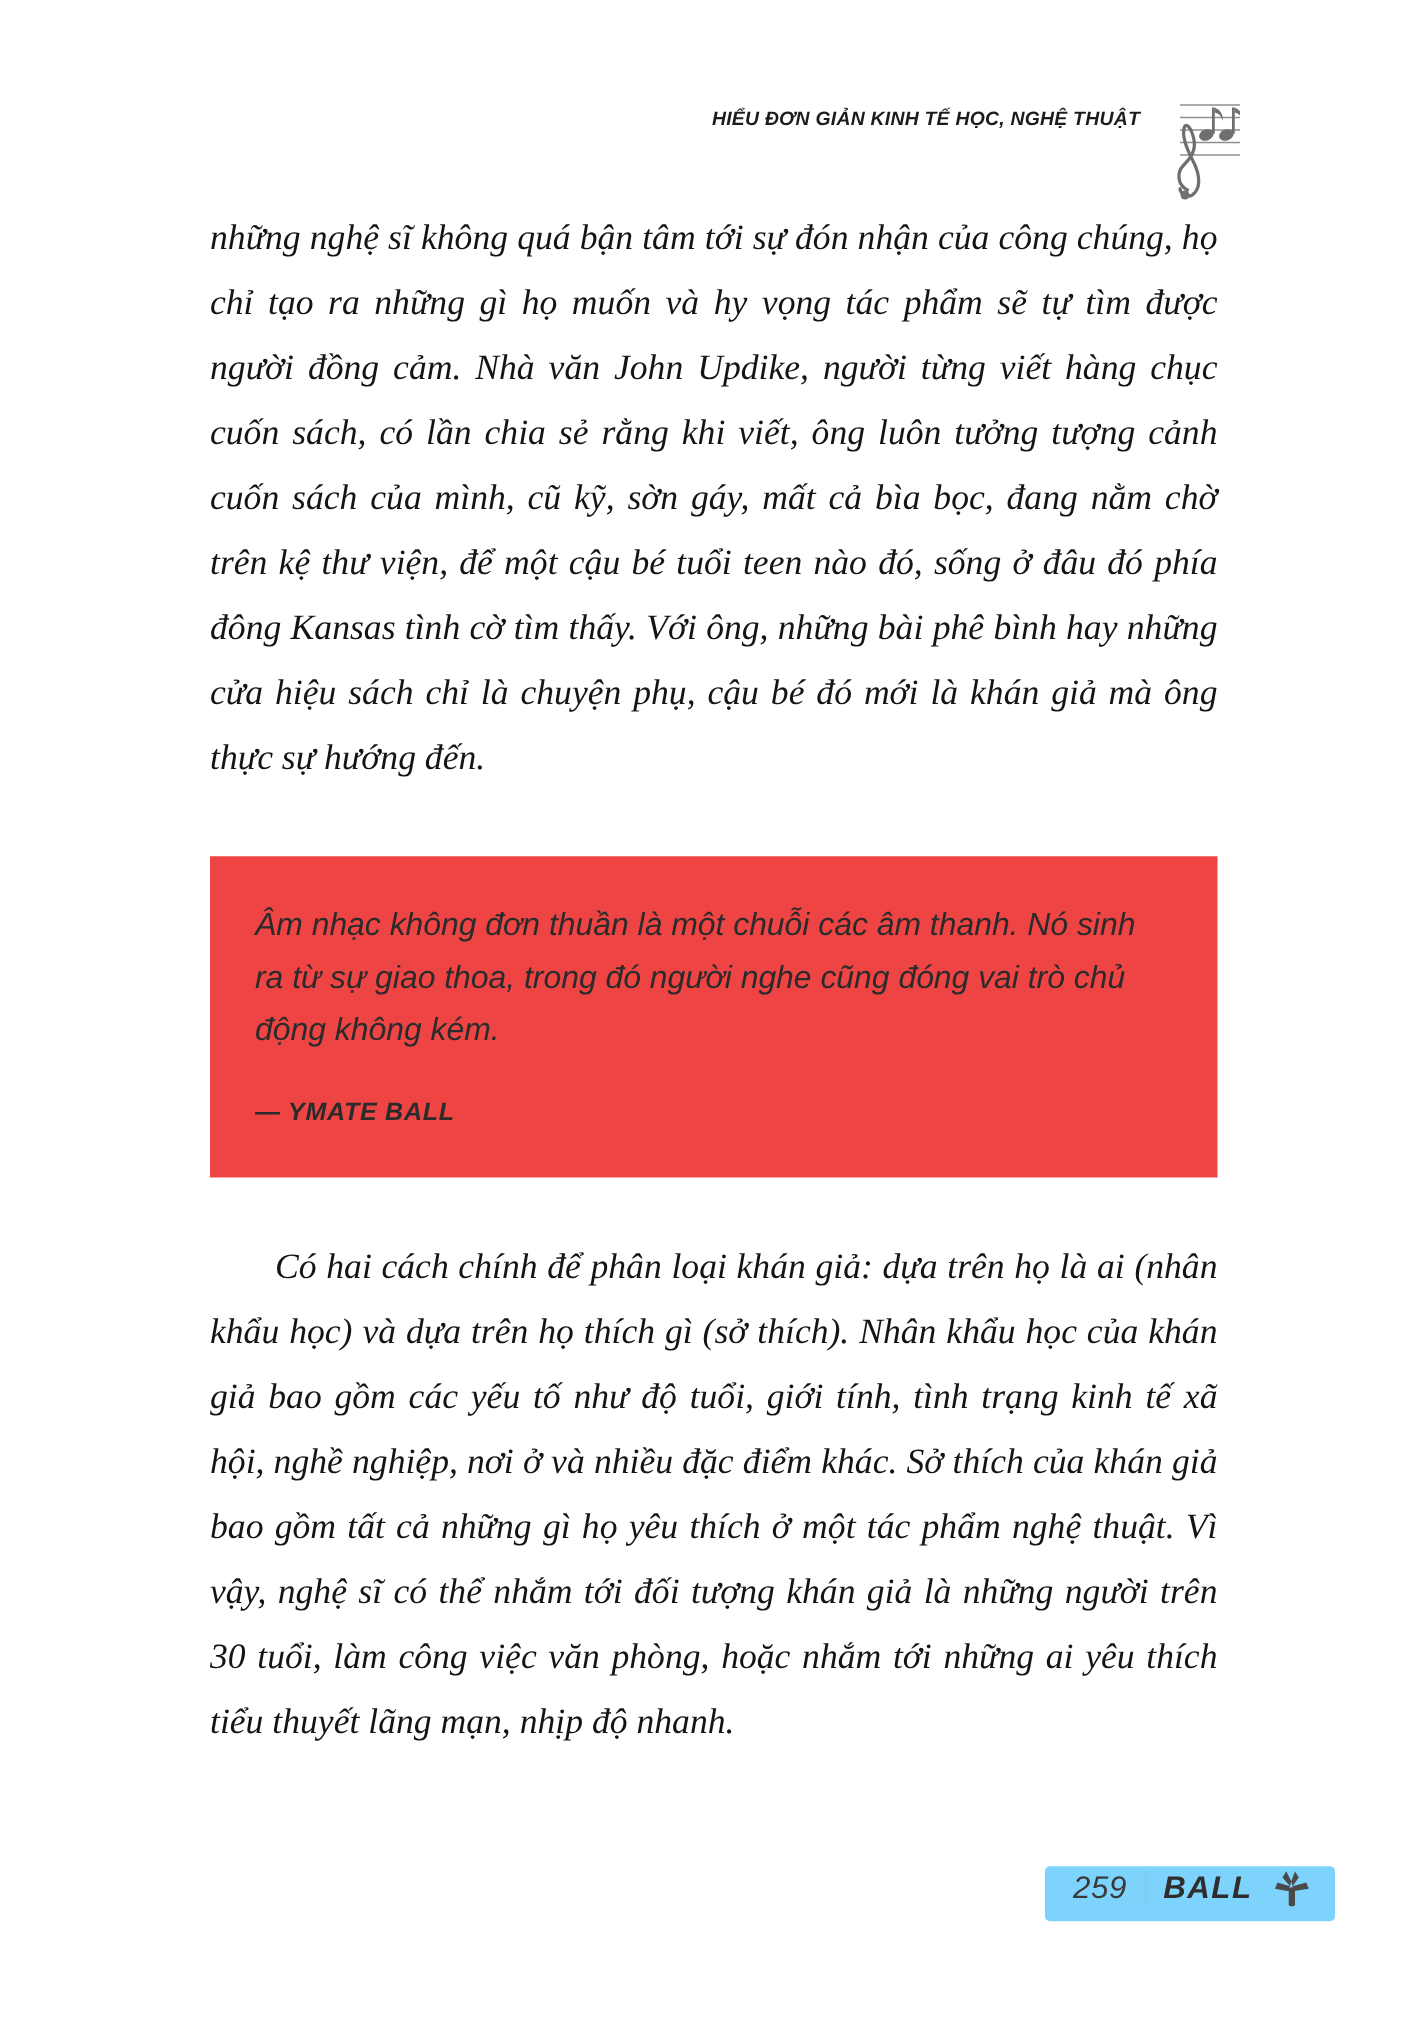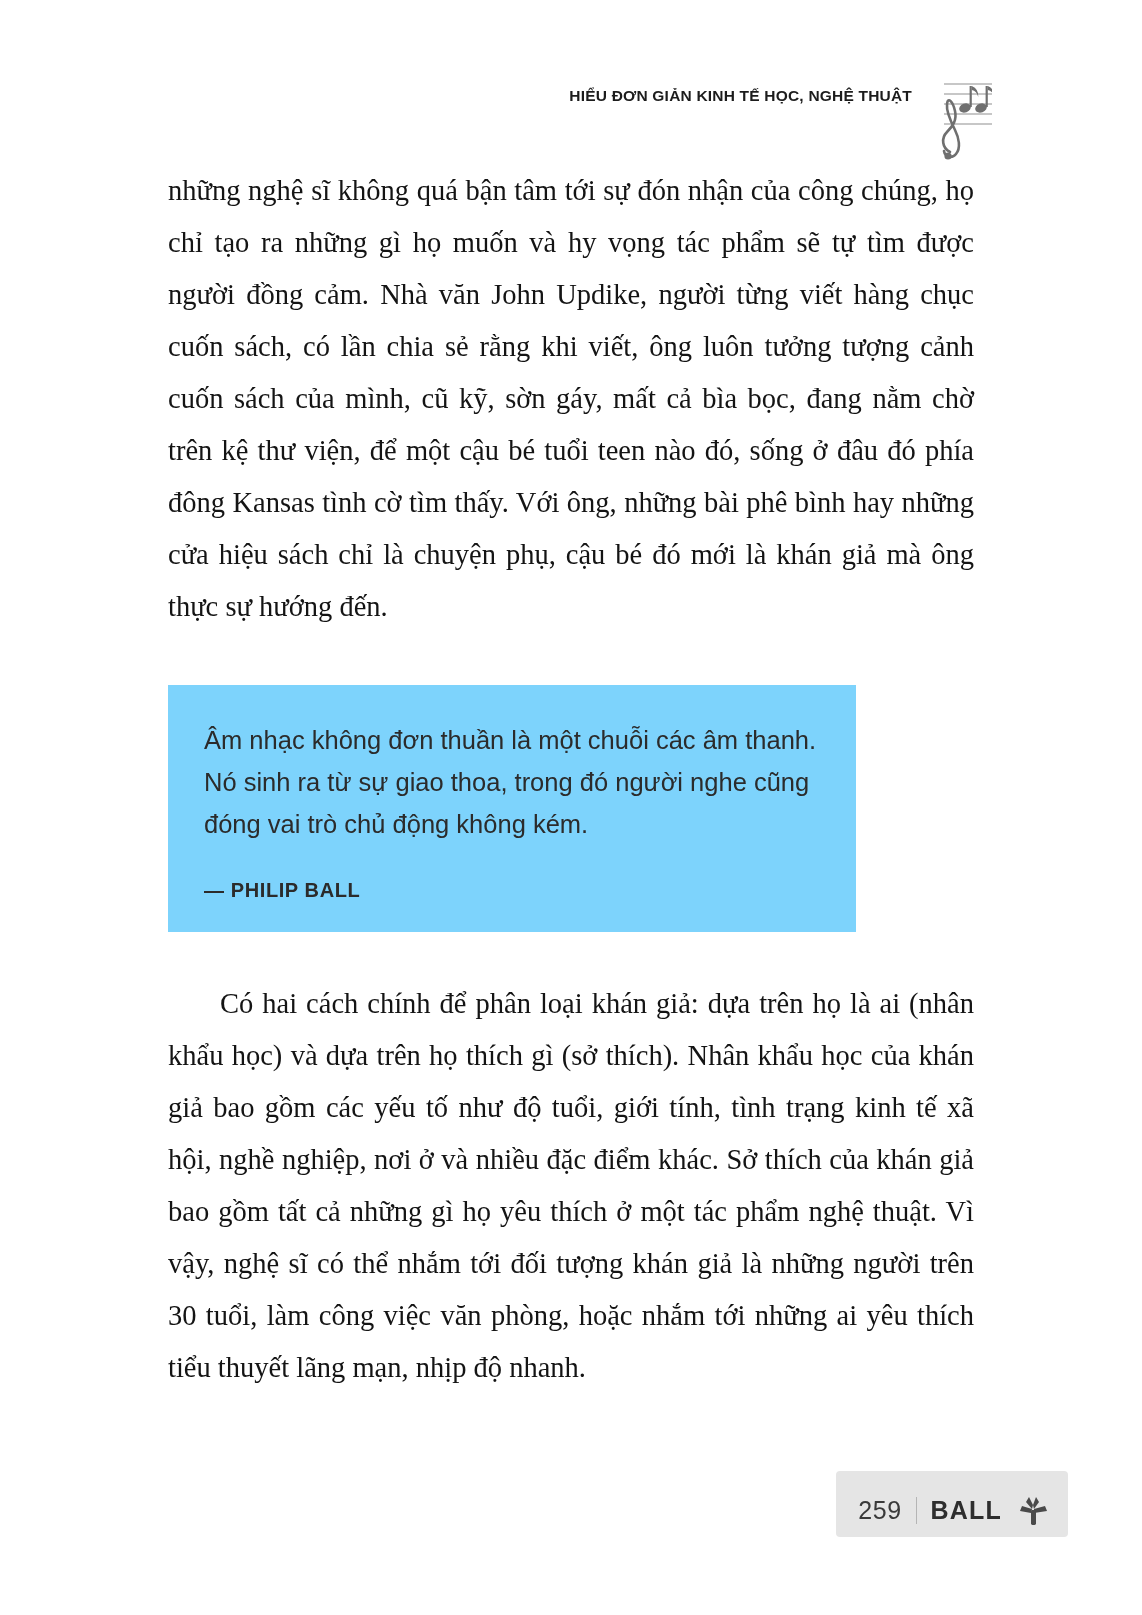--- a/index.html
+++ b/index.html
@@ -12,20 +12,21 @@
     font-family: "Liberation Serif", serif;
     color: #1a1a1a;
   }
   .page {
     position: relative;
     width: 1142px;
     height: 1615px;
     background: #ffffff;
     overflow: hidden;
     box-sizing: border-box;
+    font-style: italic;
   }
 
   
   .header {
     position: absolute;
     top: 78px;
     right: 150px;
     width: 760px;
     display: flex;
     justify-content: flex-end;
@@ -69,24 +70,24 @@
     font-family: "Liberation Serif", serif;
   }
   p.para.indent {
     text-indent: 52px;
   }
 
   
   .quote-box {
     margin-top: 52px;
     margin-bottom: 46px;
-    background: #7dd3fc;
-    padding: 34px 36px 30px 36px;
+    background: #ef4444;
+    padding: 34px 36px 40px 36px;
     box-sizing: border-box;
-    width: 688px;
+    width: 806px;
   }
   .quote-text {
     font-family: "Liberation Sans", sans-serif;
     font-size: 25.5px;
     line-height: 42px;
     color: #2b2b2b;
     margin: 0;
   }
   .quote-attrib {
     font-family: "Liberation Sans", sans-serif;
@@ -97,23 +98,23 @@
     margin: 34px 0 0 0;
   }
 
   
   .footer {
     position: absolute;
     right: 74px;
     bottom: 78px;
     display: flex;
     align-items: center;
-    background: #e5e5e5;
+    background: #7dd3fc;
     border-radius: 4px;
-    padding: 22px 16px 10px 22px;
+    padding: 0 16px 10px 22px;
   }
   .footer .page-number {
     font-family: "Liberation Sans", sans-serif;
     font-size: 25px;
     color: #3a3a3a;
     letter-spacing: 0.5px;
   }
   .footer .divider {
     width: 1px;
     height: 27px;
@@ -170,21 +171,21 @@
       </svg>
     </div>
   </div>
 
   <div class="content">
 
     <p class="para">những nghệ sĩ không quá bận tâm tới sự đón nhận của công chúng, họ chỉ tạo ra những gì họ muốn và hy vọng tác phẩm sẽ tự tìm được người đồng cảm. Nhà văn John Updike, người từng viết hàng chục cuốn sách, có lần chia sẻ rằng khi viết, ông luôn tưởng tượng cảnh cuốn sách của mình, cũ kỹ, sờn gáy, mất cả bìa bọc, đang nằm chờ trên kệ thư viện, để một cậu bé tuổi teen nào đó, sống ở đâu đó phía đông Kansas tình cờ tìm thấy. Với ông, những bài phê bình hay những cửa hiệu sách chỉ là chuyện phụ, cậu bé đó mới là khán giả mà ông thực sự hướng đến.</p>
 
     <div class="quote-box">
       <p class="quote-text">Âm nhạc không đơn thuần là một chuỗi các âm thanh. Nó sinh ra từ sự giao thoa, trong đó người nghe cũng đóng vai trò chủ động không kém.</p>
-      <p class="quote-attrib">— PHILIP BALL</p>
+      <p class="quote-attrib">— YMATE BALL</p>
     </div>
 
     <p class="para indent">Có hai cách chính để phân loại khán giả: dựa trên họ là ai (nhân khẩu học) và dựa trên họ thích gì (sở thích). Nhân khẩu học của khán giả bao gồm các yếu tố như độ tuổi, giới tính, tình trạng kinh tế xã hội, nghề nghiệp, nơi ở và nhiều đặc điểm khác. Sở thích của khán giả bao gồm tất cả những gì họ yêu thích ở một tác phẩm nghệ thuật. Vì vậy, nghệ sĩ có thể nhắm tới đối tượng khán giả là những người trên 30 tuổi, làm công việc văn phòng, hoặc nhắm tới những ai yêu thích tiểu thuyết lãng mạn, nhịp độ nhanh.</p>
   </div>
 
   <div class="footer">
     <span class="page-number">259</span>
     <span class="divider"></span>
     <span class="brand">BALL</span>
     <span class="brand-mark">

